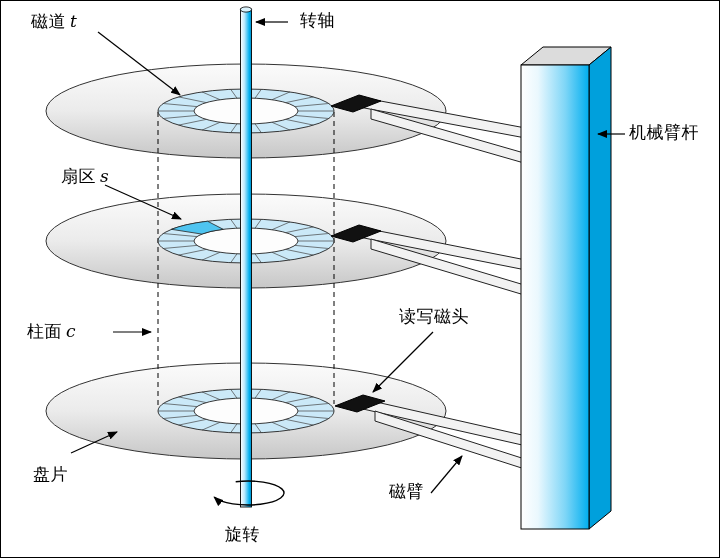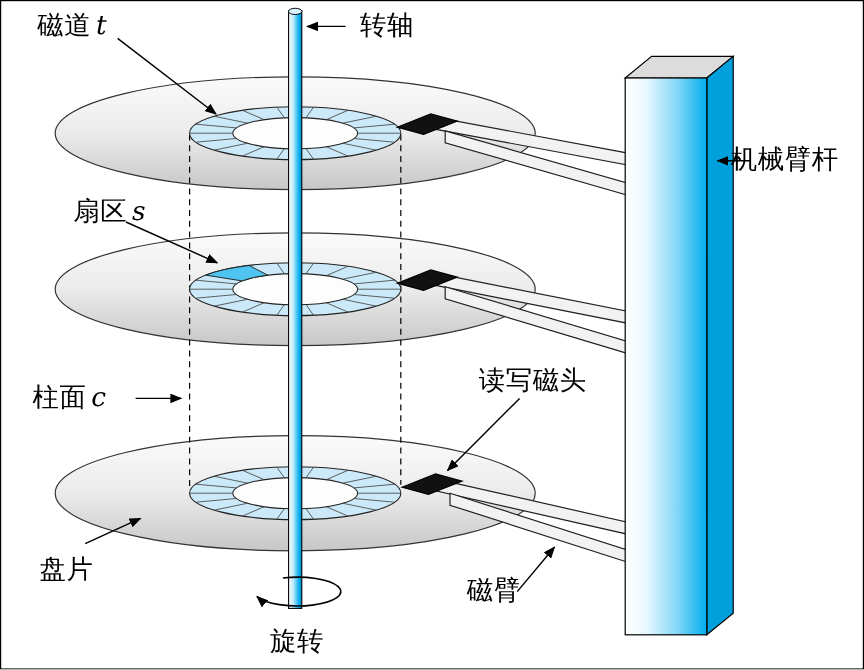--- a/index.html
+++ b/index.html
@@ -3,21 +3,21 @@
 <meta charset="utf-8">
 <style>
   html,body{margin:0;padding:0;background:#fff;}
   .stage{
     position:relative;width:720px;height:558px;background:#ffffff;
     box-sizing:border-box;border:1px solid #000;overflow:hidden;
     font-family:"Liberation Sans","DejaVu Sans",sans-serif;
   }
   .stage svg{position:absolute;left:0;top:0;}
   .lbl{
-    position:absolute;font-size:22px;line-height:20px;color:#000;
+    position:absolute;font-size:17px;line-height:20px;color:#000;
     white-space:nowrap;letter-spacing:.5px;
   }
   .lbl .var{
     font-family:"DejaVu Serif","Liberation Serif",serif;
     font-style:italic;margin-left:4px;letter-spacing:0;
   }
 </style>
 </head>
 <body>
 
@@ -183,14 +183,14 @@
   <div class="lbl" style="left:60px;top:165px">
     <span>扇区</span><span class="var">s</span>
   </div>
   <div class="lbl" style="left:26px;top:320px">
     <span>柱面</span><span class="var">c</span>
   </div>
   <div class="lbl" style="left:398px;top:306px">读写磁头</div>
   <div class="lbl" style="left:32px;top:464px">盘片</div>
   <div class="lbl" style="left:388px;top:481px">磁臂</div>
   <div class="lbl" style="left:224px;top:524px">旋转</div>
-  <div class="lbl" style="left:608px;top:122px">机械臂杆</div>
+  <div class="lbl" style="left:628px;top:122px">机械臂杆</div>
 </div>
 
 </body></html>

